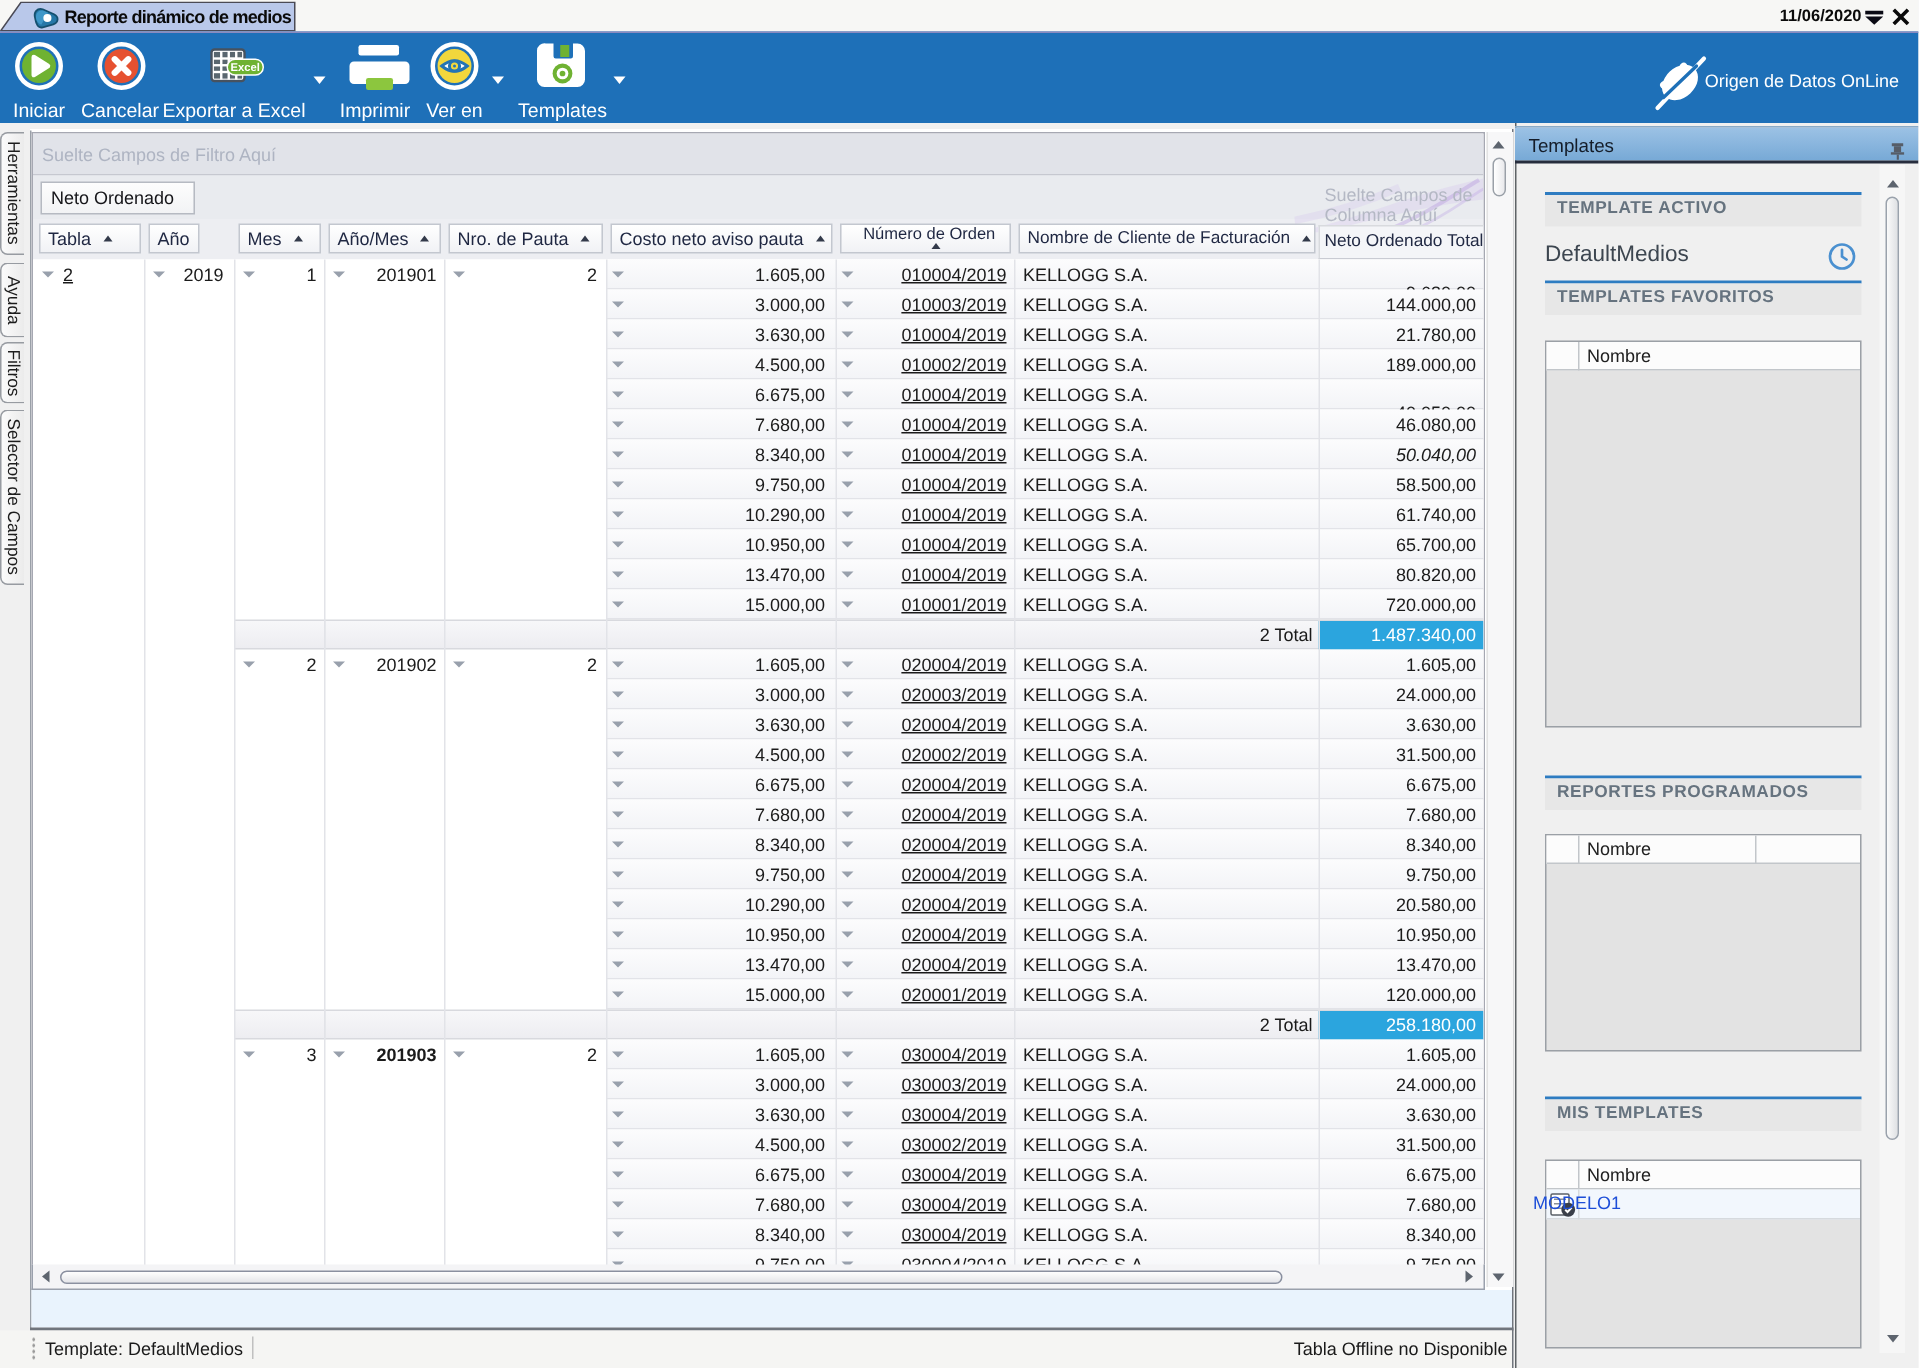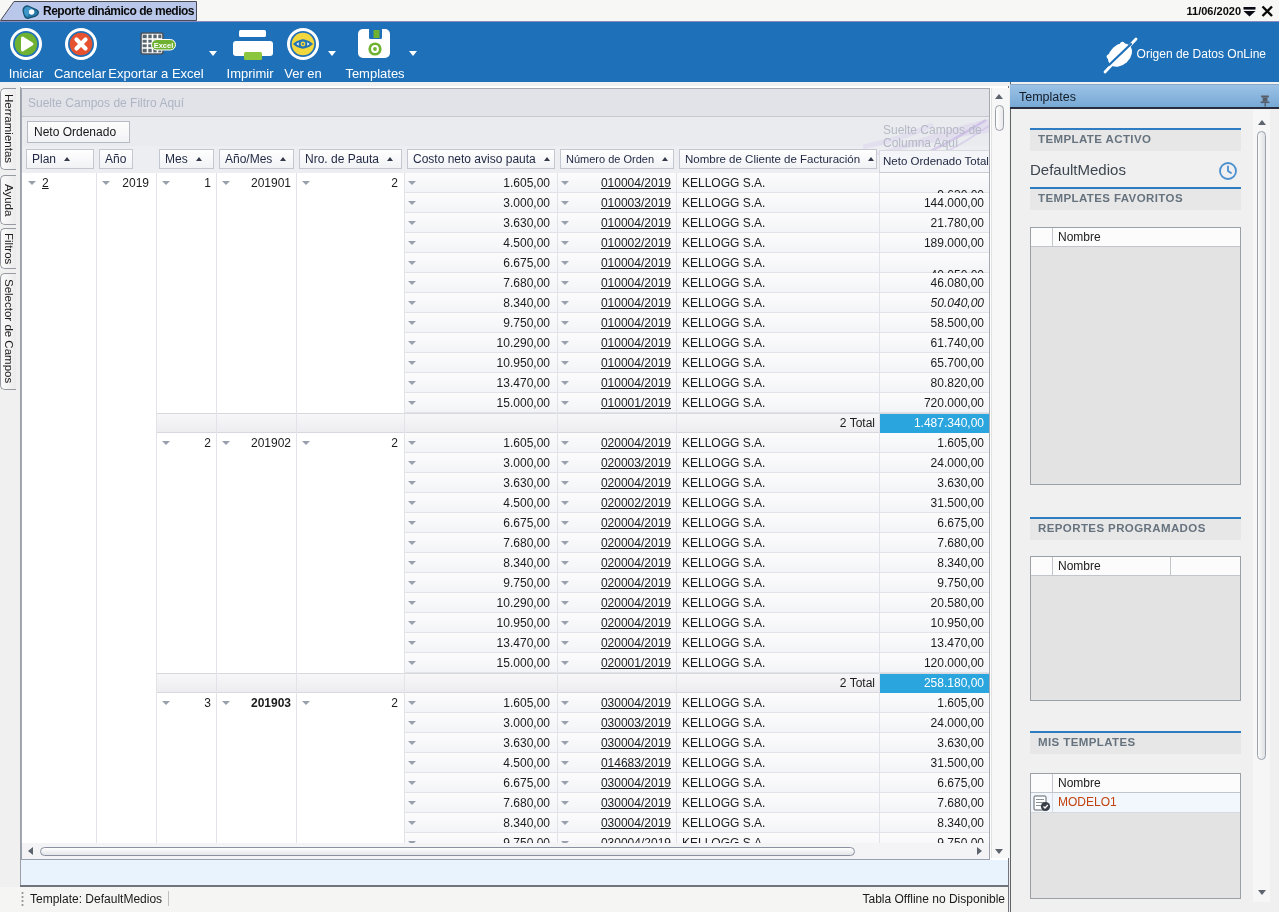--- a/index.html
+++ b/index.html
@@ -135,21 +135,21 @@
 <div class="abs" style="left:6px;top:7px;font-size:12px;color:#aeb4c2;">Suelte Campos de Filtro Aquí</div>
 <svg width="126" height="38" style="position:absolute;left:841px;top:28px;">
 <path d="M0 38 C 40 30, 78 12, 126 2 L126 16 C 86 20, 44 32, 16 38 Z" fill="#d3c3ec" opacity="0.32"></path>
 <path d="M58 38 C 86 27, 106 13, 123 3" stroke="#b397de" stroke-width="2.6" fill="none" opacity="0.38"></path>
 <path d="M76 38 C 100 28, 114 16, 126 9" stroke="#bda2e4" stroke-width="1.8" fill="none" opacity="0.34"></path>
 <path d="M0 30 C 30 24, 52 16, 70 8" stroke="#d8c8ee" stroke-width="5" fill="none" opacity="0.35"></path>
 </svg>
 <div class="abs" style="left:861px;top:35px;font-size:12px;color:#b4b8c4;line-height:13px;">Suelte Campos de<br>Columna Aquí</div>
 <div class="abs" style="left:5px;top:32px;width:103px;height:22px;background:linear-gradient(#fdfdfd,#f2f3f5);border:1px solid #b6bac2;box-sizing:border-box;font-size:12px;color:#16161a;line-height:20px;padding-left:6px;">Neto Ordenado</div>
 <div class="hbox" style="left:4px;width:68px;font-size:12px;">
-      <span>Plan</span>
+      <span>Tabla</span>
       <span class="tri-up"></span>
     </div>
 <div class="hbox" style="left:77px;width:34px;font-size:12px;">
       <span>Año</span>
       <span class="tri-up"></span>
     </div>
 <div class="hbox" style="left:137px;width:55px;font-size:12px;">
       <span>Mes</span>
       <span class="tri-up"></span>
     </div>
@@ -158,21 +158,21 @@
       <span class="tri-up"></span>
     </div>
 <div class="hbox" style="left:277px;width:103px;font-size:12px;">
       <span>Nro. de Pauta</span>
       <span class="tri-up"></span>
     </div>
 <div class="hbox" style="left:385px;width:148px;font-size:12px;">
       <span>Costo neto aviso pauta</span>
       <span class="tri-up"></span>
     </div>
-<div class="hbox" style="left:538px;width:114px;font-size:11px;">
+<div class="hbox" style="left:538px;width:114px;font-size:11px;flex-direction:column;">
       <span>Número de Orden</span>
       <span class="tri-up"></span>
     </div>
 <div class="hbox" style="left:657px;width:198px;font-size:11.5px;">
       <span>Nombre de Cliente de Facturación</span>
       <span class="tri-up"></span>
     </div>
 <div class="abs" style="left:857px;top:61px;width:110px;height:23px;background:#f4f5f8;border-top:1px solid #d8dade;border-left:1px solid #d8dade;border-bottom:1px solid #c9cbd3;box-sizing:border-box;font-size:11.5px;color:#222a44;line-height:21px;padding-left:3px;white-space:nowrap;">Neto Ordenado Total</div>
 <div class="abs" style="left:0;top:84px;width:968px;height:672px;background:#ffffff;"></div>
 <div class="dd abs" style="left:140px;top:92px;"></div>
@@ -393,21 +393,21 @@
     <div class="dd abs" style="left:386px;top:652px;"></div>
     <div class="cellnum " style="left:388px;top:644px;width:140px;line-height:20px;">3.630,00</div>
     <div class="dd abs" style="left:539px;top:652px;"></div>
     <div class="cellnum " style="left:549px;top:644px;width:100px;line-height:20px;"><span class="lnk">030004/2019</span></div>
     <div class="abs" style="left:660px;top:644px;font-size:12px;color:#1b1b1b;line-height:20px;">KELLOGG S.A.</div>
     <div class="cellnum " style="left:822px;top:644px;width:140px;line-height:20px;">3.630,00</div>
     <div class="abs" style="left:382px;top:664px;width:585px;height:20px;background:linear-gradient(#fcfcfd,#f3f4f7);border-bottom:1px solid #e2e3e8;box-sizing:border-box;"></div>
     <div class="dd abs" style="left:386px;top:672px;"></div>
     <div class="cellnum " style="left:388px;top:664px;width:140px;line-height:20px;">4.500,00</div>
     <div class="dd abs" style="left:539px;top:672px;"></div>
-    <div class="cellnum " style="left:549px;top:664px;width:100px;line-height:20px;"><span class="lnk">014683/2019</span></div>
+    <div class="cellnum " style="left:549px;top:664px;width:100px;line-height:20px;"><span class="lnk">030002/2019</span></div>
     <div class="abs" style="left:660px;top:664px;font-size:12px;color:#1b1b1b;line-height:20px;">KELLOGG S.A.</div>
     <div class="cellnum " style="left:822px;top:664px;width:140px;line-height:20px;">31.500,00</div>
     <div class="abs" style="left:382px;top:684px;width:585px;height:20px;background:linear-gradient(#fcfcfd,#f3f4f7);border-bottom:1px solid #e2e3e8;box-sizing:border-box;"></div>
     <div class="dd abs" style="left:386px;top:692px;"></div>
     <div class="cellnum " style="left:388px;top:684px;width:140px;line-height:20px;">6.675,00</div>
     <div class="dd abs" style="left:539px;top:692px;"></div>
     <div class="cellnum " style="left:549px;top:684px;width:100px;line-height:20px;"><span class="lnk">030004/2019</span></div>
     <div class="abs" style="left:660px;top:684px;font-size:12px;color:#1b1b1b;line-height:20px;">KELLOGG S.A.</div>
     <div class="cellnum " style="left:822px;top:684px;width:140px;line-height:20px;">6.675,00</div>
     <div class="abs" style="left:382px;top:704px;width:585px;height:20px;background:linear-gradient(#fcfcfd,#f3f4f7);border-bottom:1px solid #e2e3e8;box-sizing:border-box;"></div>
@@ -502,16 +502,16 @@
 <svg width="18" height="17" style="position:absolute;left:1033px;top:795px;">
 <rect x="1" y="1" width="12" height="14" rx="1" fill="#ffffff" stroke="#5a6068"></rect>
 <g stroke="#8a9098" stroke-width="1">
       <line x1="3" y1="4.5" x2="11" y2="4.5"></line>
       <line x1="3" y1="7.5" x2="11" y2="7.5"></line>
       <line x1="3" y1="10.5" x2="11" y2="10.5"></line>
     </g>
 <circle cx="12.5" cy="11.5" r="4.6" fill="#3a3f4a"></circle>
 <path d="M10.5 11.5 L12 13 L14.8 10" stroke="#ffffff" stroke-width="1.3" fill="none"></path>
 </svg>
-<div class="abs" style="left:1058px;top:795px;font-size:12px;color:#c2410c;">MODELO1</div>
+<div class="abs" style="left:1022px;top:795px;font-size:12px;color:#1d4ed8;">MODELO1</div>
 <div class="abs" style="left:1253px;top:110px;width:17px;height:792px;background:#f6f6f6;"></div>
 <div class="sb-up abs" style="left:1258px;top:120px;"></div>
 <div class="abs" style="left:1257px;top:131px;width:9px;height:629px;background:linear-gradient(90deg,#fafafa,#dfe1e4);border:1px solid #9aa2ac;border-radius:4.5px;box-sizing:border-box;"></div>
 <div class="sb-dn abs" style="left:1258px;top:890px;"></div>
 </body></html>

